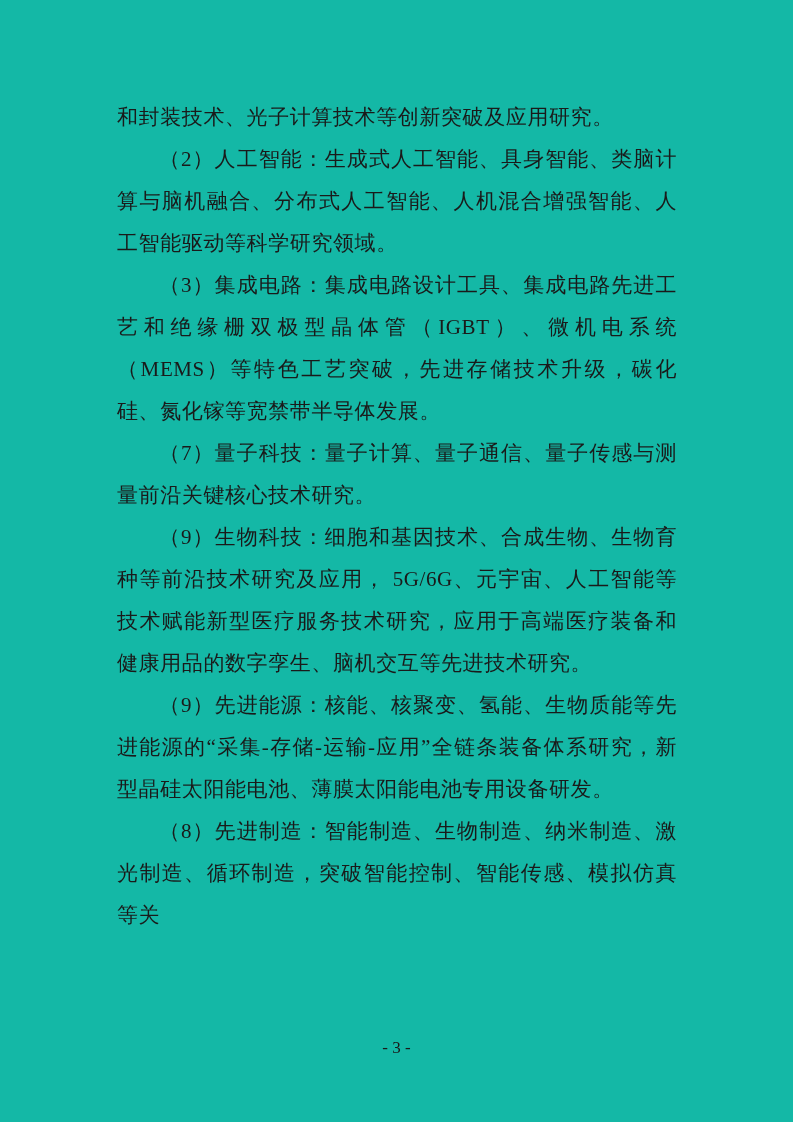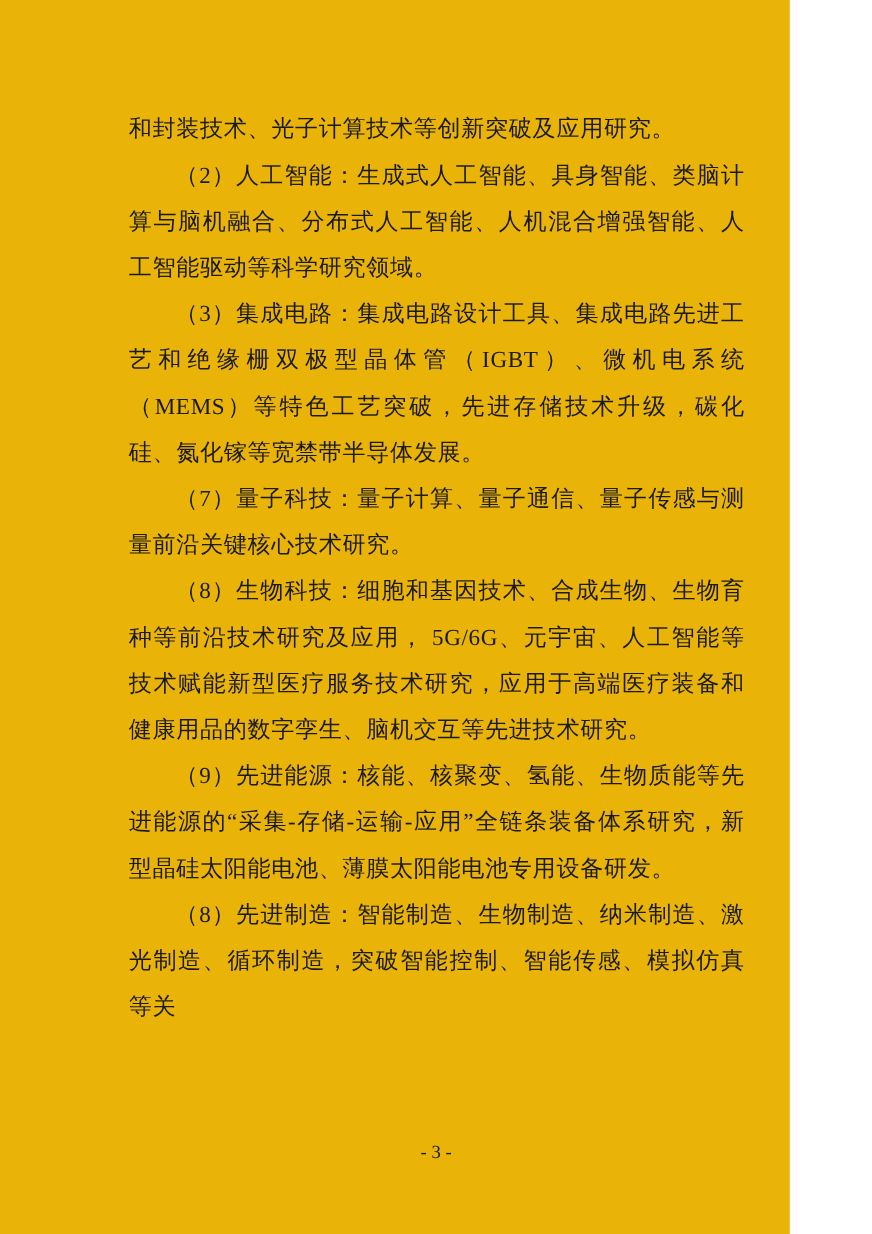--- a/index.html
+++ b/index.html
@@ -12,23 +12,23 @@
     background: #ffffff;
     position: relative;
     overflow: hidden;
     font-family: "Liberation Serif", "DejaVu Serif", serif;
     color: #1a1a1a;
   }
   .page {
     position: absolute;
     left: 0;
     top: 0;
-    width: 718px;
+    width: 793px;
     height: 1122px;
-    background: #eab308;
+    background: #14b8a6;
   }
   .content {
     position: absolute;
     left: 117px;
     top: 96px;
     width: 560px;
   }
   .para {
     margin: 0;
     font-size: 21px;
@@ -53,18 +53,18 @@
 </style>
 </head>
 <body>
 
 <div class="page">
   <div class="content">
     <p class="para">和封装技术、光子计算技术等创新突破及应用研究。</p>
     <p class="para indent">（2）人工智能：生成式人工智能、具身智能、类脑计算与脑机融合、分布式人工智能、人机混合增强智能、人工智能驱动等科学研究领域。</p>
     <p class="para indent">（3）集成电路：集成电路设计工具、集成电路先进工艺和绝缘栅双极型晶体管（IGBT）、微机电系统（MEMS）等特色工艺突破，先进存储技术升级，碳化硅、氮化镓等宽禁带半导体发展。</p>
     <p class="para indent">（7）量子科技：量子计算、量子通信、量子传感与测量前沿关键核心技术研究。</p>
-    <p class="para indent">（8）生物科技：细胞和基因技术、合成生物、生物育种等前沿技术研究及应用， 5G/6G、元宇宙、人工智能等技术赋能新型医疗服务技术研究，应用于高端医疗装备和健康用品的数字孪生、脑机交互等先进技术研究。</p>
+    <p class="para indent">（9）生物科技：细胞和基因技术、合成生物、生物育种等前沿技术研究及应用， 5G/6G、元宇宙、人工智能等技术赋能新型医疗服务技术研究，应用于高端医疗装备和健康用品的数字孪生、脑机交互等先进技术研究。</p>
     <p class="para indent">（9）先进能源：核能、核聚变、氢能、生物质能等先进能源的“采集-存储-运输-应用”全链条装备体系研究，新型晶硅太阳能电池、薄膜太阳能电池专用设备研发。</p>
     <p class="para indent">（8）先进制造：智能制造、生物制造、纳米制造、激光制造、循环制造，突破智能控制、智能传感、模拟仿真等关</p>
   </div>
   <div class="page-number">- 3 -</div>
 </div>
 
 </body></html>

